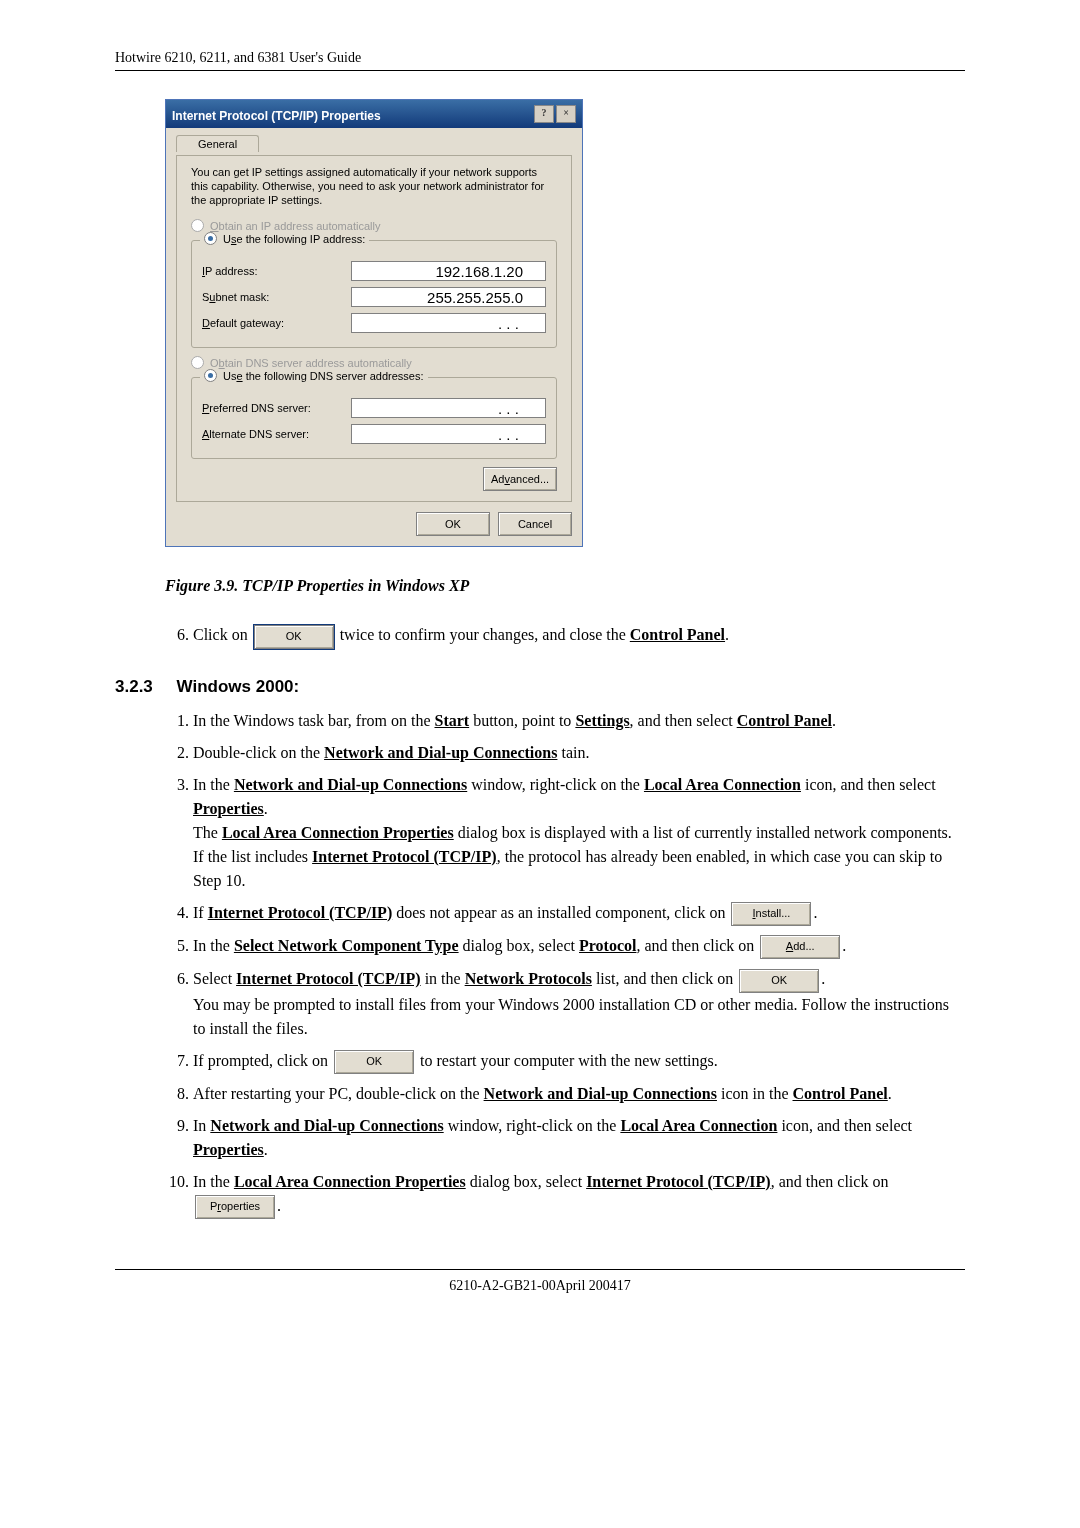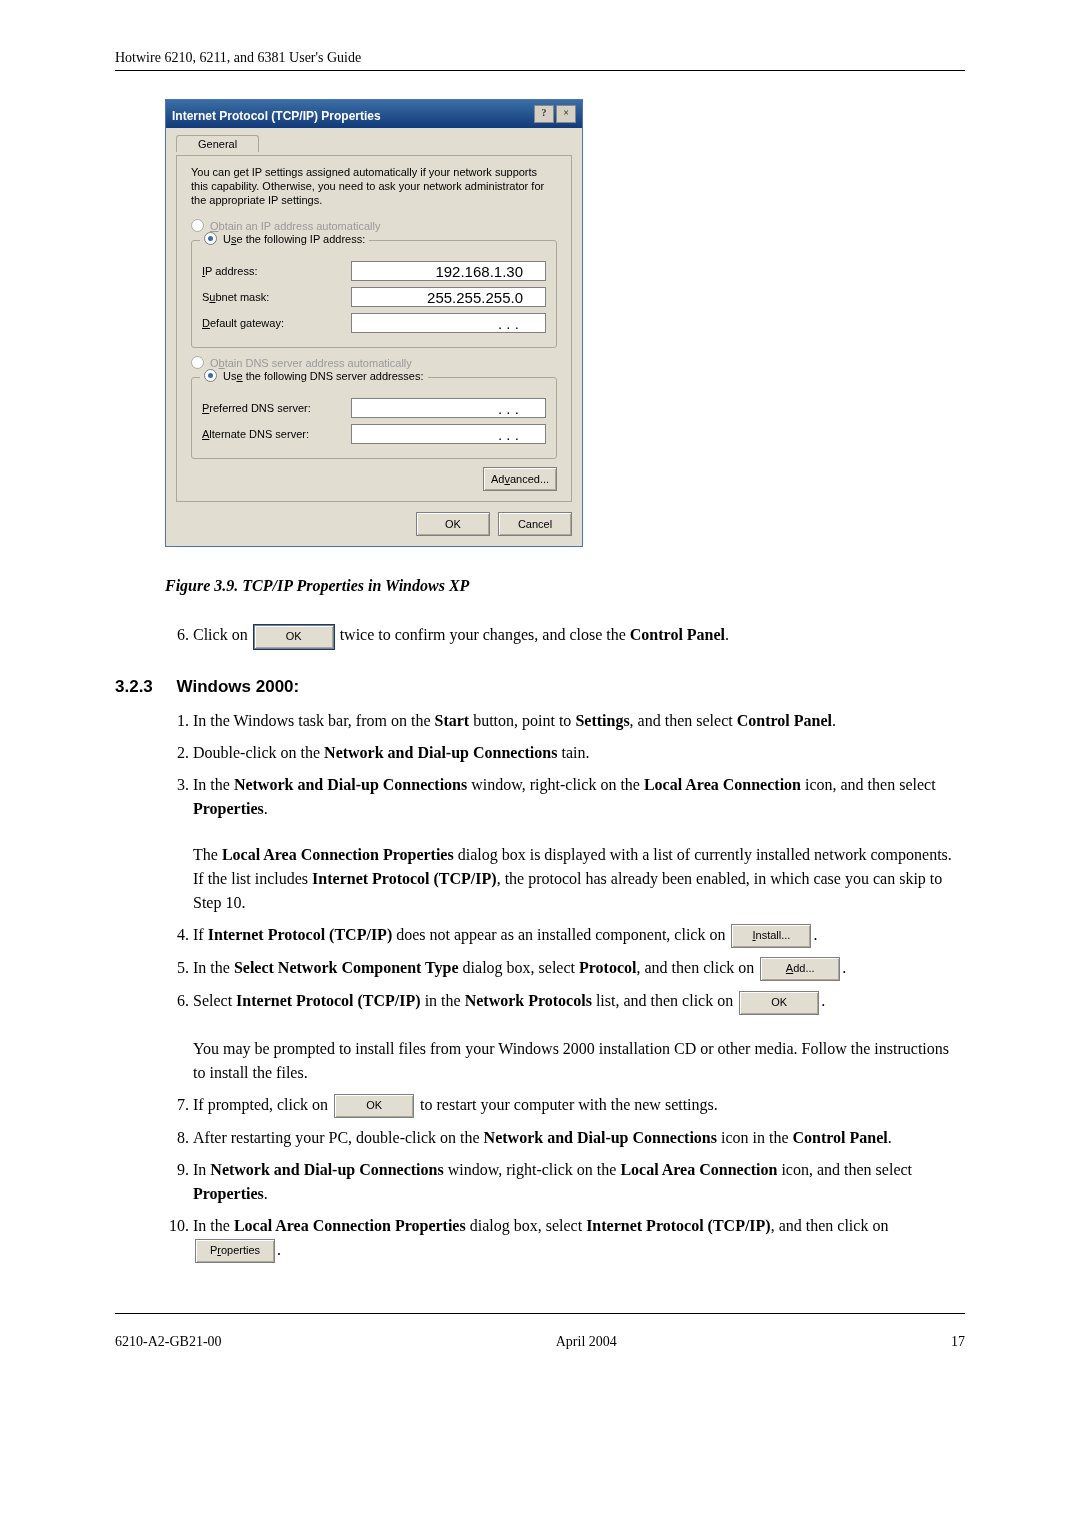--- a/index.html
+++ b/index.html
@@ -205,34 +205,34 @@
     font-weight:bold;
     font-size:17px;
     margin-right:20px;
   }
   .sec-title {
     font-family: Arial, sans-serif;
     font-weight:bold;
     font-size:17px;
   }
   .sub-para {
-    margin-top:22px;
+    margin-top:0;
     margin-bottom:6px;
     font-size:16px;
   }
   .footer {
     margin-top:50px;
     border-top:1px solid #000;
-    padding-top:20px;
+    padding-top:8px;
     font-size:14px;
     display:flex;
-    justify-content:space-between;
+    justify-content:center;
   }
   .underline { text-decoration: underline; }
-  .bold { font-weight:bold;}
+  .bold { font-weight:bold;text-decoration:underline;}
 </style>
 </head>
 <body>
 
 <div class="page">
   <div class="header-right">Hotwire 6210, 6211, and 6381 User's Guide</div>
 
   <div class="dialog-wrap">
     <div class="dialog">
       <div class="titlebar">
@@ -262,21 +262,21 @@
             <div style="height:6px;"></div>
             <div class="field-row">
               <span class="field-label"><span class="underline">I</span>P address:</span>
               <span class="ip-input">
                 <span>192</span>
                   <span class="dot">.</span>
                 <span>168</span>
                   <span class="dot">.</span>
                 <span>1</span>
                   <span class="dot">.</span>
-                <span>30</span>
+                <span>20</span>
               </span>
             </div>
             <div class="field-row">
               <span class="field-label">S<span class="underline">u</span>bnet mask:</span>
               <span class="ip-input">
                 <span>255</span>
                   <span class="dot">.</span>
                 <span>255</span>
                   <span class="dot">.</span>
                 <span>255</span>

